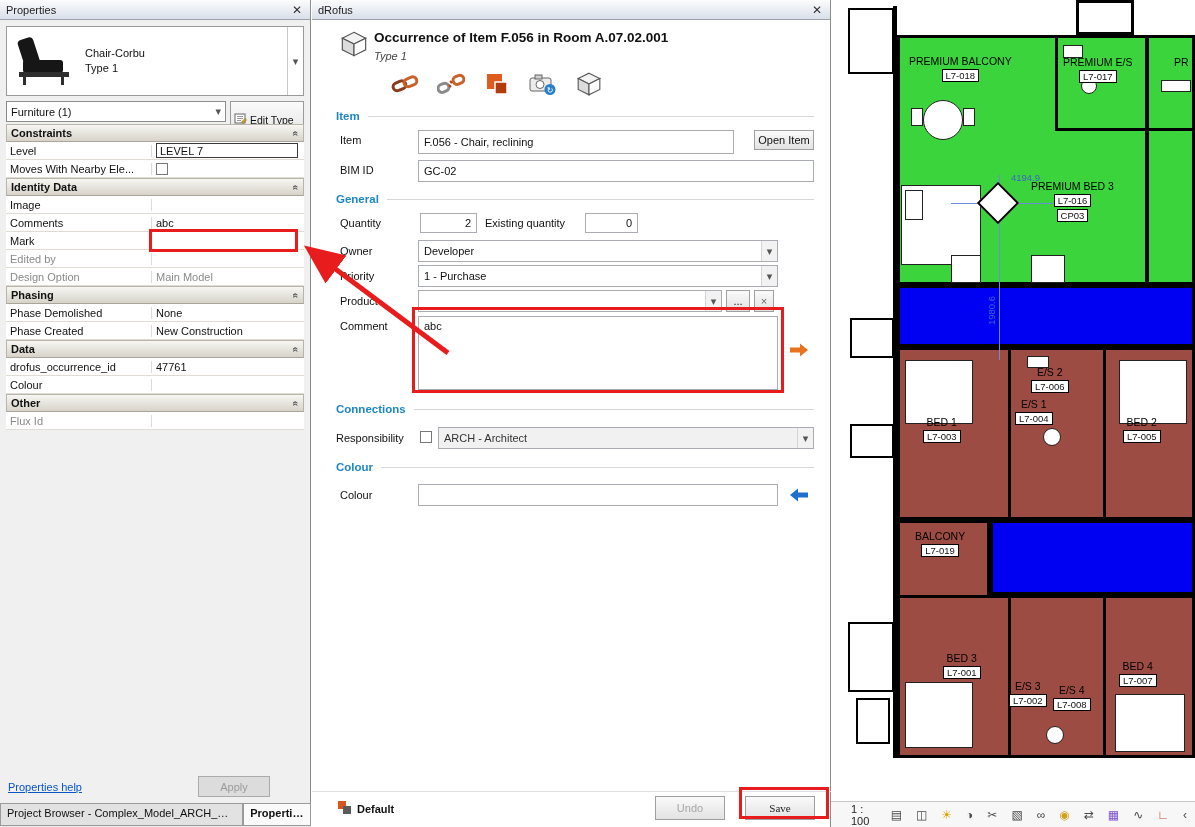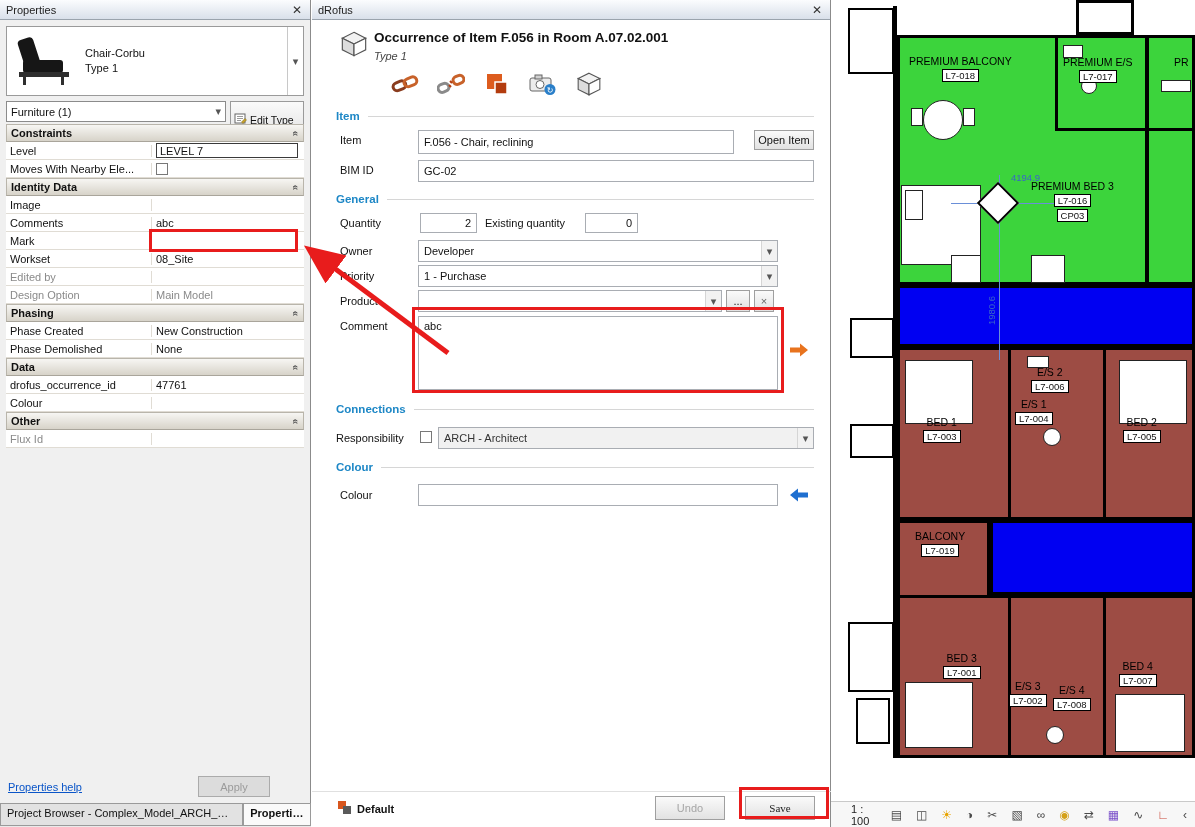--- a/index.html
+++ b/index.html
@@ -159,42 +159,38 @@
     </div>
     <div class="prow">
       <span class="plabel">Comments</span>
       <span class="pvalue">abc</span>
     </div>
     <div class="prow">
       <span class="plabel">Mark</span>
       <span class="pvalue"></span>
     </div>
     <div class="prow">
-      <span class="plabel">Workset</span>
-      <span class="pvalue">08_Site</span>
-    </div>
-    <div class="prow">
       <span class="plabel dim">Edited by</span>
       <span class="pvalue dim"></span>
     </div>
     <div class="prow">
       <span class="plabel dim">Design Option</span>
       <span class="pvalue dim">Main Model</span>
     </div>
     <div class="psection">
       <span>Phasing</span>
       <span class="chev">«</span>
     </div>
     <div class="prow">
+      <span class="plabel">Phase Demolished</span>
+      <span class="pvalue">None</span>
+    </div>
+    <div class="prow">
       <span class="plabel">Phase Created</span>
       <span class="pvalue">New Construction</span>
-    </div>
-    <div class="prow">
-      <span class="plabel">Phase Demolished</span>
-      <span class="pvalue">None</span>
     </div>
     <div class="psection">
       <span>Data</span>
       <span class="chev">«</span>
     </div>
     <div class="prow">
       <span class="plabel">drofus_occurrence_id</span>
       <span class="pvalue">47761</span>
     </div>
     <div class="prow">

